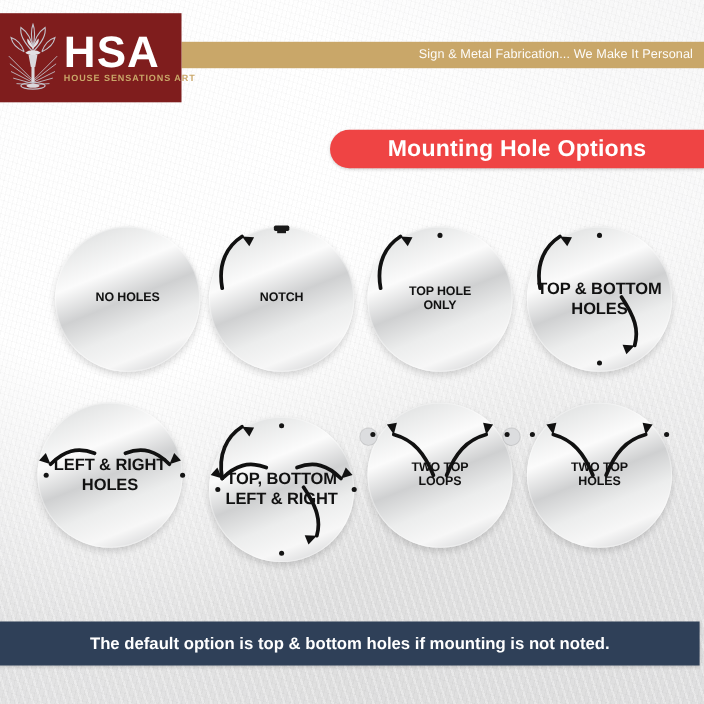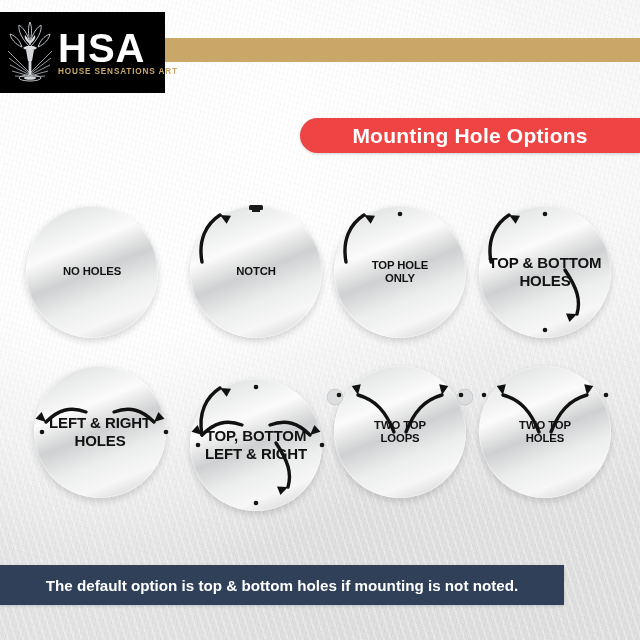--- a/index.html
+++ b/index.html
@@ -34,21 +34,21 @@
     position:absolute;left:165px;top:38px;right:0;height:24px;
     background:#c9a769;
   }
   .tagline{
     position:absolute;right:10px;top:38px;height:24px;
     display:flex;align-items:center;
     color:#fdfcfa;font-size:11.5px;letter-spacing:.1px;white-space:nowrap;
   }
   .logo-box{
     position:absolute;left:0;top:12px;width:165px;height:81px;
-    background:#000000;
+    background:#7f1d1d;
     display:flex;align-items:center;
   }
   .logo-mark{position:relative;width:52px;height:72px;margin-left:4px;flex:none;}
   .logo-text{margin-left:2px;}
   .logo-hsa{
     color:#ffffff;font-size:40px;font-weight:bold;line-height:.95;
     letter-spacing:1px;font-family:"Liberation Sans",sans-serif;
   }
   .logo-sub{
     color:#c9a769;font-size:8.2px;font-weight:bold;letter-spacing:.85px;
@@ -81,37 +81,40 @@
     position:absolute;left:10px;top:10px;width:132px;height:132px;
     display:flex;align-items:center;justify-content:center;
     text-align:center;color:#111;font-size:11.3px;font-weight:bold;
     line-height:1.18;letter-spacing:-.1px;pointer-events:none;
   }
   .label.sm{font-size:15px;}
   .ovl{position:absolute;left:0;top:0;width:152px;height:168px;overflow:visible;}
 
   
   .footer-bar{
-    position:absolute;left:0;top:565px;width:564px;height:40px;
+    position:absolute;left:0;top:565px;width:636px;height:40px;
     background:#2f4058;display:flex;align-items:center;justify-content:center;
     box-shadow:0 1px 3px rgba(0,0,0,.15);
   }
   .footer-bar span{
     color:#ffffff;font-size:15.2px;font-weight:bold;letter-spacing:0;
   }
 </style>
 </head>
 <body>
 
 <div id="bg"></div>
 
 <div id="root">
 
   <div class="gold-bar"></div>
 
+  <div class="tagline">
+    <span>Sign &amp; Metal Fabrication... We Make It Personal</span>
+  </div>
 
   <div class="logo-box">
     <div class="logo-mark">
       <svg viewBox="0 0 52 72" width="52" height="72">
         <g fill="#9aa6b5" opacity=".95">
           <g stroke="#c7ccd4" stroke-width=".8" fill="none">
             <path d="M26 56 L4 34"></path>
               <path d="M26 57 L5 41"></path>
               <path d="M26 58 L6 48"></path>
             <path d="M26 59 L8 54"></path>
@@ -142,21 +145,21 @@
       <div class="logo-hsa">HSA</div>
       <div class="logo-sub">HOUSE SENSATIONS ART</div>
     </div>
   </div>
 
   <div class="title-banner">
     <span>Mounting Hole Options</span>
   </div>
 
   <div class="grid">
-      <div class="cell" style="left: 16px; top: 0px;">
+      <div class="cell" style="left: 40px; top: 0px;">
         <div class="disc"></div>
         <svg class="ovl" viewBox="0 0 152 168"></svg>
         <div class="label">
           <div>NO HOLES</div>
         </div>
       </div>
       <div class="cell" style="left: 180px; top: 0px;">
         <div class="disc"></div>
         <svg class="ovl" viewBox="0 0 152 168">
           <rect x="69" y="9" width="14" height="5" rx="1.5" fill="#1a1a1a"></rect>

